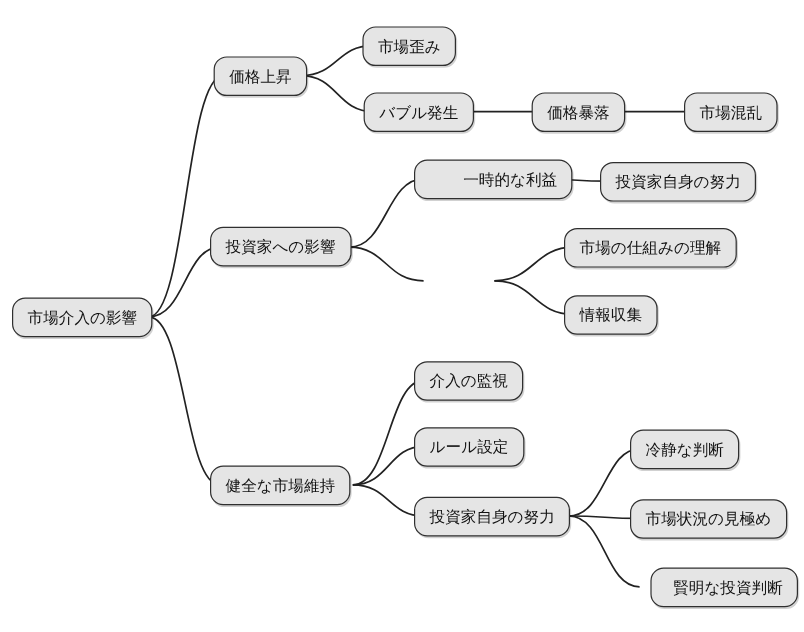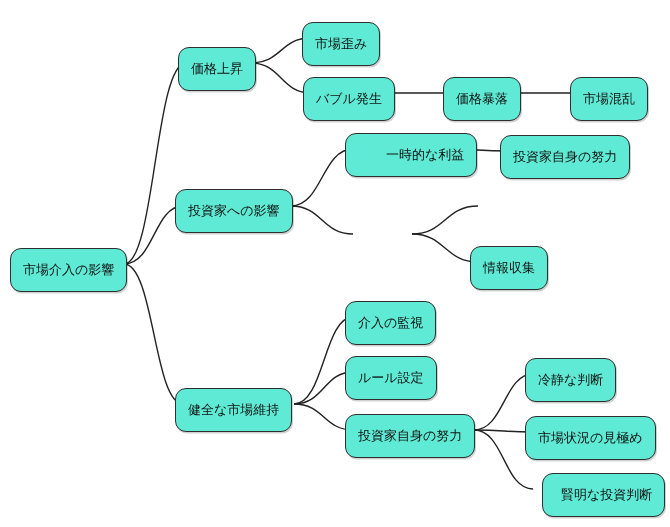--- a/index.html
+++ b/index.html
@@ -16,26 +16,26 @@
     left: 0; top: 0;
     width: 670px; height: 527px;
   }
   .edges path {
     fill: none;
     stroke: #222222;
     stroke-width: 1.4;
   }
   .node {
     position: absolute;
-    height: 44px;
+    height: 33px;
     box-sizing: border-box;
     display: flex;
     align-items: center;
     justify-content: center;
-    background: #5eead4;
+    background: #e5e5e5;
     border: 1.5px solid #2f2f2f;
     border-radius: 11px;
     padding: 0 12px;
     font-size: 13px;
     color: #111111;
     white-space: nowrap;
     box-shadow: 1px 1.5px 0 rgba(0,0,0,0.18);
   }
 </style>
 </head>
@@ -86,20 +86,23 @@
 
   <div class="node" style="left:175px; top:189px;">
     <span>投資家への影響</span>
   </div>
   <div class="node" style="left:345px; top:133px;padding-left:40px;">
     <span>一時的な利益</span>
   </div>
   <div class="node" style="left:500px; top:135px;">
     <span>投資家自身の努力</span>
   </div>
+  <div class="node" style="left:470px; top:190px;">
+    <span>市場の仕組みの理解</span>
+  </div>
   <div class="node" style="left:175px; top:388px;">
     <span>健全な市場維持</span>
   </div>
 
   <div class="node" style="left:470px; top:246px;">
     <span>情報収集</span>
   </div>
   <div class="node" style="left:345px; top:301px;">
     <span>介入の監視</span>
   </div>

